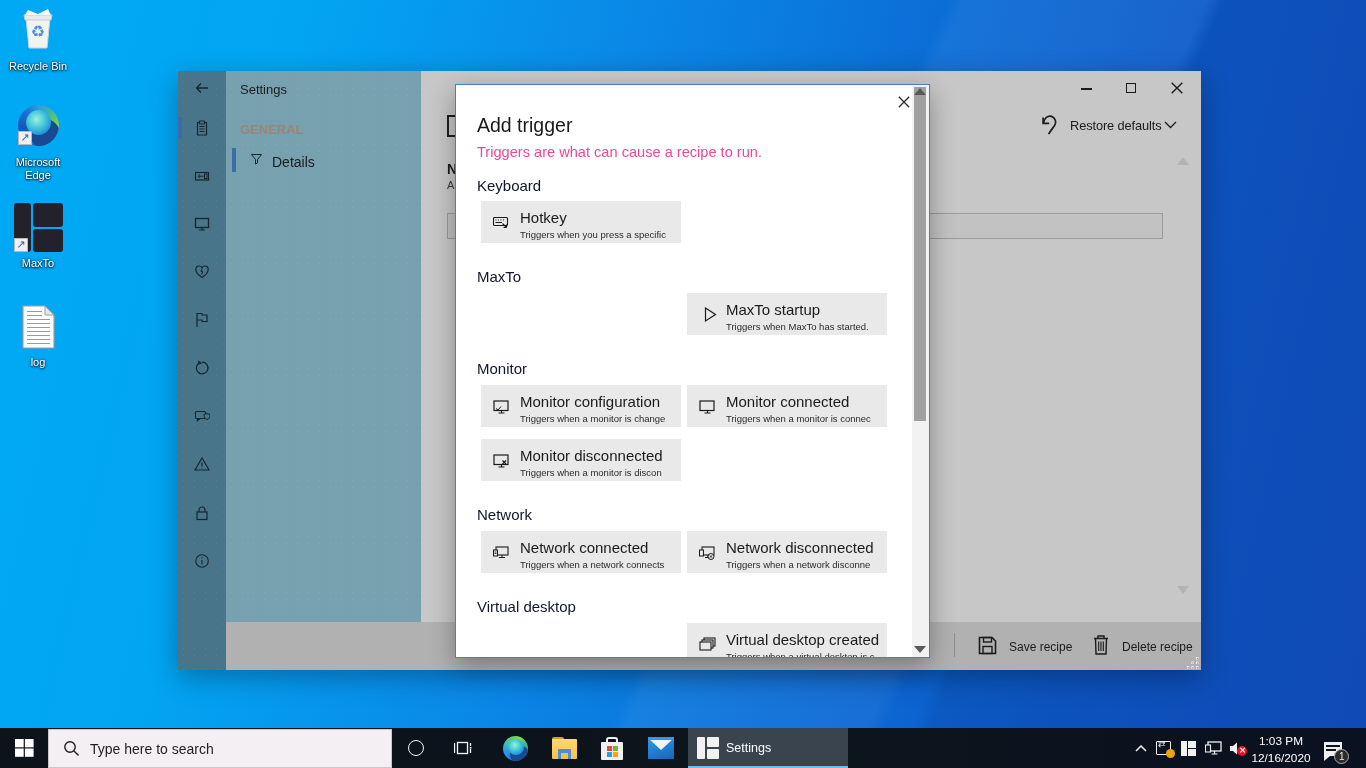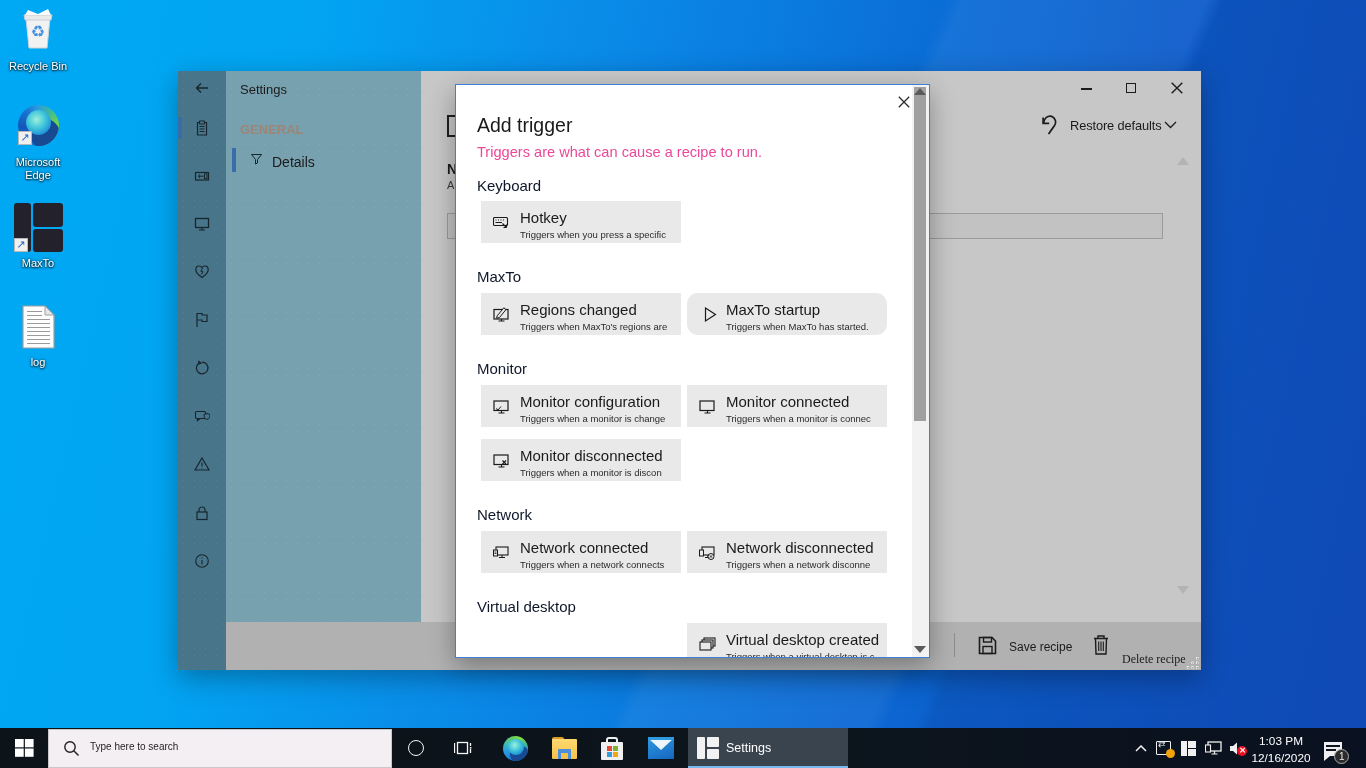--- a/index.html
+++ b/index.html
@@ -184,21 +184,21 @@
   <svg class="abs" style="left:800px;top:565px;width:19px;height:19px;" viewBox="0 0 19 19">
       <path d="M1.5 1.5 H14 L17.5 5 V17.5 H1.5 Z" stroke="#1b1b1b" stroke-width="1.6" fill="none"></path>
       <rect x="5" y="10.5" width="9" height="7" stroke="#1b1b1b" stroke-width="1.4" fill="none"></rect>
       <rect x="5.5" y="1.5" width="8" height="4.5" stroke="#1b1b1b" stroke-width="1.4" fill="none"></rect>
     </svg>
   <div class="abs dimtext" style="left:831px;top:569px;font-size:12px;">Save recipe</div>
   <svg class="abs" style="left:915px;top:564px;width:16px;height:20px;" viewBox="0 0 16 20">
       <path d="M1 3.5 H15 M5 3.5 V1 H11 V3.5 M2.5 3.5 L3 19 H13 L13.5 3.5" stroke="#1b1b1b" stroke-width="1.4" fill="none"></path>
       <path d="M5.7 6.5 V16 M8 6.5 V16 M10.3 6.5 V16" stroke="#1b1b1b" stroke-width="1.1"></path>
     </svg>
-  <div class="abs dimtext" style="left:944px;top:581px;font-size:12px;font-family:Liberation Serif, serif;">Delete recipe</div>
+  <div class="abs dimtext" style="left:944px;top:569px;font-size:12px;">Delete recipe</div>
   <svg class="abs" style="left:1008px;top:586px;width:13px;height:12px;" viewBox="0 0 13 12">
       <g fill="#f5f5f5">
         <rect x="10" y="0" width="2.4" height="2.4"></rect>
         <rect x="10" y="4.6" width="2.4" height="2.4"></rect>
         <rect x="10" y="9.2" width="2.4" height="2.4"></rect>
         <rect x="5.4" y="4.6" width="2.4" height="2.4"></rect>
         <rect x="5.4" y="9.2" width="2.4" height="2.4"></rect>
         <rect x="0.8" y="9.2" width="2.4" height="2.4"></rect>
       </g>
       <g fill="#8f8f8f">
@@ -230,30 +230,21 @@
     <svg class="ticon" viewBox="0 0 17 17">
         <rect x="0.5" y="3.5" width="14" height="8" rx="1" stroke="#1a1a1a" stroke-width="1.1" fill="none"></rect>
         <path d="M2.5 6 H3.5 M5 6 H6 M7.5 6 H8.5 M10 6 H11 M2.5 8.5 H9" stroke="#1a1a1a" stroke-width="1"></path>
         <path d="M9.5 9.5 L13.5 13.5 M13.5 13.5 V10.5 M13.5 13.5 H10.5" stroke="#1a1a1a" stroke-width="1.1" fill="none"></path>
       </svg>
     <div class="ttitle">Hotkey</div>
     <div class="tsub">Triggers when you press a specific</div>
   </div>
 
   <div class="sect" style="top:183px;">MaxTo</div>
-  <div class="tile" style="left:25px;top:208px;">
-    <svg class="ticon" viewBox="0 0 17 17">
-        <rect x="1" y="3.5" width="14" height="9.5" stroke="#1a1a1a" stroke-width="1.2" fill="none"></rect>
-        <path d="M8.5 13 V15 M5.5 15 H11.5" stroke="#1a1a1a" stroke-width="1.1"></path>
-        <path d="M4.2 9.8 L10.8 1.8 L13 3.6 L6.4 11.6 L3.6 12.2 Z" stroke="#1a1a1a" stroke-width="1" fill="#e9e9e9"></path>
-      </svg>
-    <div class="ttitle">Regions changed</div>
-    <div class="tsub">Triggers when MaxTo's regions are</div>
-  </div>
-  <div class="tile" style="left:231px;top:208px;border-radius:11px;">
+  <div class="tile" style="left:231px;top:208px;">
     <svg class="ticon" style="left:15px;" viewBox="0 0 17 17">
         <path d="M3.5 2 L13.5 8.5 L3.5 15 Z" stroke="#1a1a1a" stroke-width="1.2" fill="none"></path>
       </svg>
     <div class="ttitle">MaxTo startup</div>
     <div class="tsub">Triggers when MaxTo has started.</div>
   </div>
 
   <div class="sect" style="top:275px;">Monitor</div>
   <div class="tile" style="left:25px;top:300px;">
     <svg class="ticon" viewBox="0 0 17 17">
@@ -324,21 +315,21 @@
         <rect x="9.9" y="0" width="8.7" height="8.3"></rect>
         <rect x="0" y="9.5" width="8.7" height="8.3"></rect>
         <rect x="9.9" y="9.5" width="8.7" height="8.3"></rect>
       </g>
     </svg>
   <div id="searchbox">
     <svg class="abs" style="left:14px;top:10px;width:17px;height:17px;" viewBox="0 0 17 17">
         <circle cx="7" cy="7" r="5.2" stroke="#1f1f1f" stroke-width="1.4" fill="none"></circle>
         <path d="M11 11 L15.5 15.5" stroke="#1f1f1f" stroke-width="1.4"></path>
       </svg>
-    <div class="abs" style="left:41px;top:11px;font-size:10px;color:#1f1f1f;text-align:center;">Type here to search</div>
+    <div class="abs" style="left:41px;top:11px;font-size:14px;color:#1f1f1f;text-align:center;">Type here to search</div>
   </div>
   <div class="abs" style="left:408px;top:12px;width:16px;height:16px;border-radius:50%;border:1.8px solid #f5f5f5;"></div>
   <svg class="abs" style="left:454px;top:11px;width:19px;height:18px;" viewBox="0 0 19 18">
       <rect x="3.5" y="3.5" width="10" height="11" stroke="#f5f5f5" stroke-width="1.3" fill="none"></rect>
       <path d="M0.5 4 V14 M16.5 4 V7 M16.5 10 V14" stroke="#f5f5f5" stroke-width="1.3"></path>
       <rect x="15.8" y="8" width="1.6" height="1.6" fill="#f5f5f5"></rect>
     </svg>
 
   <div class="abs" style="left:503px;top:8px;width:25px;height:25px;border-radius:50%;overflow:hidden;
       background:conic-gradient(from 150deg at 50% 50%, #1465c8 0deg, #1e82dc 60deg, #2da0e0 110deg, #42bfae 150deg, #62cf62 190deg, #83dc41 235deg, #55c472 265deg, #2696d4 310deg, #1465c8 360deg);">

